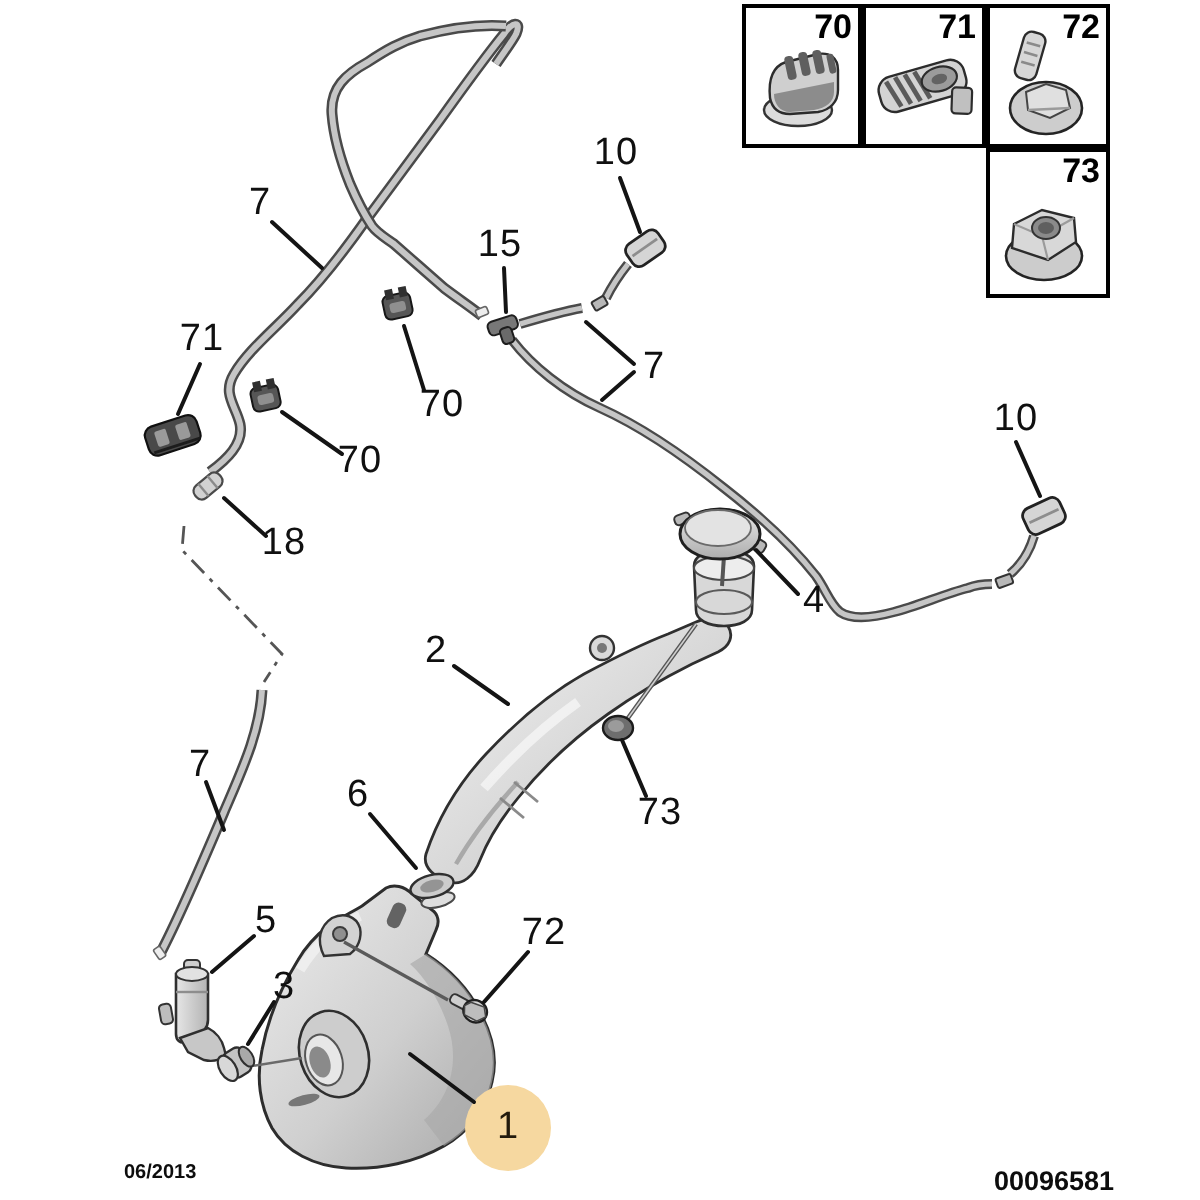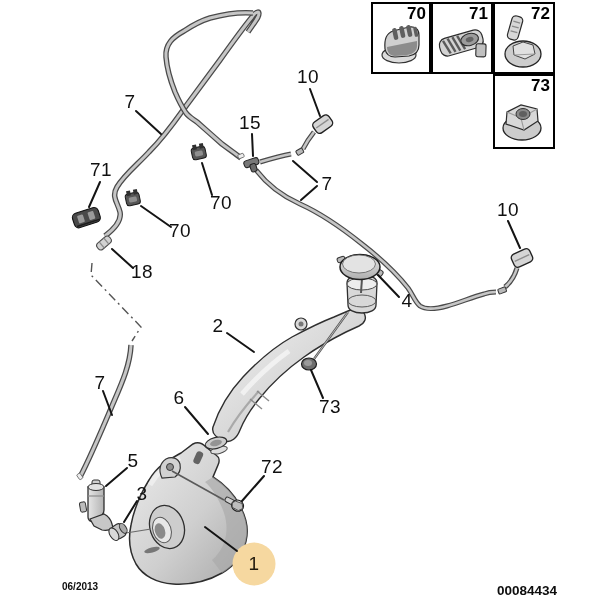--- a/index.html
+++ b/index.html
@@ -287,14 +287,14 @@
         <line x1="12" y1="28" x2="26" y2="34" stroke="#9b9b9b" stroke-width="1.1"></line>
         <line x1="26" y1="34" x2="42" y2="25" stroke="#9b9b9b" stroke-width="1.1"></line>
         <line x1="26" y1="34" x2="29" y2="46" stroke="#9b9b9b" stroke-width="1.1"></line>
         <ellipse cx="28" cy="30" rx="7" ry="5.5" fill="#8a8a8a" stroke="#333" stroke-width="1"></ellipse>
         <ellipse cx="28" cy="30" rx="4" ry="3" fill="#5f5f5f"></ellipse>
       </svg>
     </div>
   </div>
 
   <div class="footer-date">06/2013</div>
-  <div class="footer-num">00084434</div>
+  <div class="footer-num">00096581</div>
 </div>
 
 </body></html>

